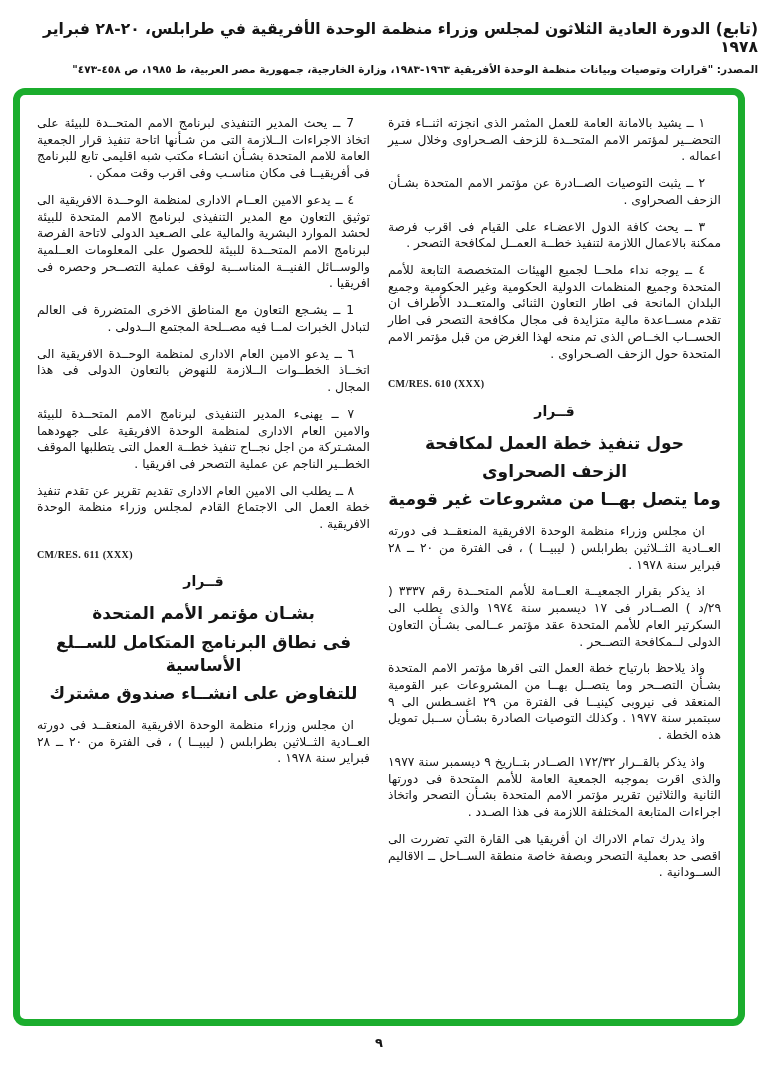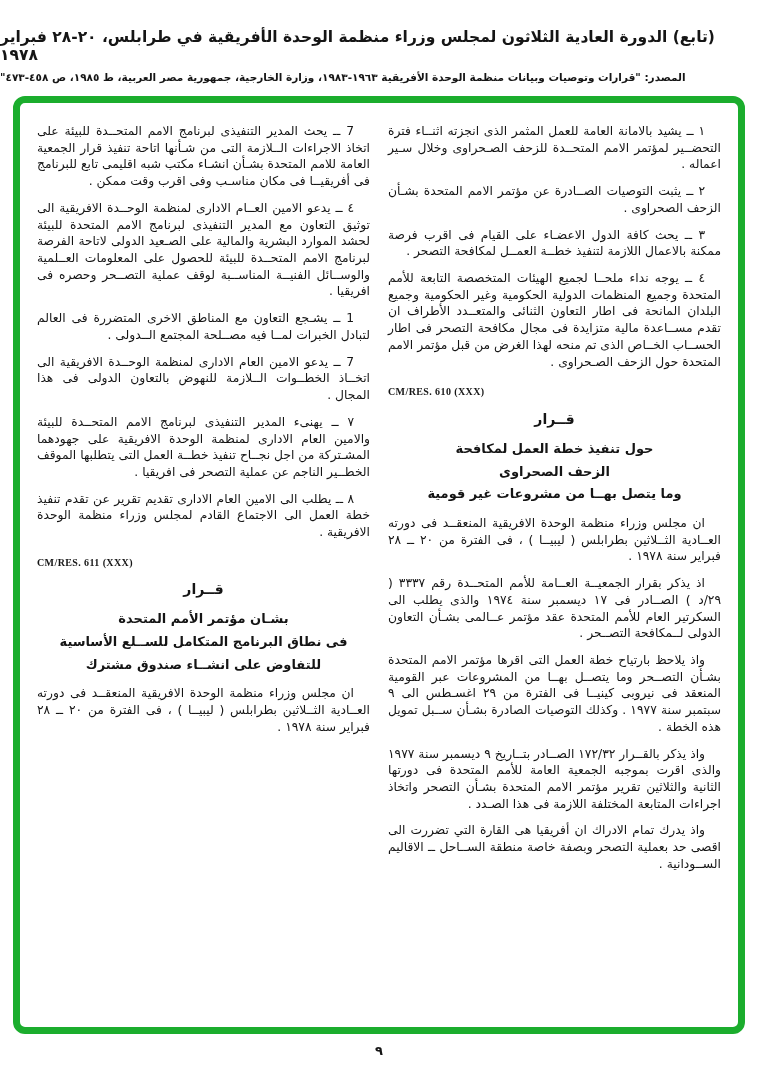--- a/index.html
+++ b/index.html
@@ -9,22 +9,22 @@
   }
   body {
     width: 758px;
     height: 1078px;
     overflow: hidden;
     font-family: "DejaVu Sans", sans-serif;
     color: #151515;
     position: relative;
   }
   .doc-header {
-    text-align: left;
-    padding-top: 28px;
+    text-align: right;
+    padding-top: 20px;
     direction: rtl;
   }
   .doc-title {
     font-size: 15.5px;
     font-weight: bold;
     letter-spacing: 0.2px;
   }
   .doc-source {
     font-size: 10.5px;
     font-weight: bold;
@@ -72,21 +72,21 @@
     text-align: center;
     font-weight: bold;
     font-size: 14px;
     margin: 2px 0 11px;
     text-indent: 0;
   }
   .res-sub-group { margin: 0 0 12px; }
   .res-sub {
     text-align: center;
     font-weight: bold;
-    font-size: 13px;
+    font-size: 17px;
     margin: 0 0 5px;
     text-indent: 0;
   }
   .page-number {
     text-align: center;
     font-weight: bold;
     font-size: 13px;
     margin-top: 9px;
     direction: rtl;
   }
@@ -121,21 +121,21 @@
       <div class="para">اذ يذكر بقرار الجمعيــة العــامة للأمم المتحــدة رقم ٣٣٣٧ ( ٢٩/د ) الصــادر فى ١٧ ديسمبر سنة ١٩٧٤ والذى يطلب الى السكرتير العام للأمم المتحدة عقد مؤتمر عــالمى بشـأن التعاون الدولى لــمكافحة التصــحر .</div>
       <div class="para">واذ يلاحظ بارتياح خطة العمل التى اقرها مؤتمر الامم المتحدة بشـأن التصــحر وما يتصــل بهــا من المشروعات عبر القومية المنعقد فى نيروبى كينيــا فى الفترة من ٢٩ اغسـطس الى ٩ سبتمبر سنة ١٩٧٧ . وكذلك التوصيات الصادرة بشـأن ســبل تمويل هذه الخطة .</div>
       <div class="para">واذ يذكر بالقــرار ١٧٢/٣٢ الصــادر بتــاريخ ٩ ديسمبر سنة ١٩٧٧ والذى اقرت بموجبه الجمعية العامة للأمم المتحدة فى دورتها الثانية والثلاثين تقرير مؤتمر الامم المتحدة بشـأن التصحر واتخاذ اجراءات المتابعة المختلفة اللازمة فى هذا الصـدد .</div>
       <div class="para">واذ يدرك تمام الادراك ان أفريقيا هى القارة التي تضررت الى اقصى حد بعملية التصحر وبصفة خاصة منطقة الســاحل ــ الاقاليم الســودانية .</div>
     </div>
 
     <div class="col">
       <div class="para">7 ــ يحث المدير التنفيذى لبرنامج الامم المتحــدة للبيئة على اتخاذ الاجراءات الــلازمة التى من شـأنها اتاحة تنفيذ قرار الجمعية العامة للامم المتحدة بشـأن انشـاء مكتب شبه اقليمى تابع للبرنامج فى أفريقيــا فى مكان مناسـب وفى اقرب وقت ممكن .</div>
       <div class="para">٤ ــ يدعو الامين العــام الادارى لمنظمة الوحــدة الافريقية الى توثيق التعاون مع المدير التنفيذى لبرنامج الامم المتحدة للبيئة لحشد الموارد البشرية والمالية على الصـعيد الدولى لاتاحة الفرصة لبرنامج الامم المتحــدة للبيئة للحصول على المعلومات العــلمية والوســائل الفنيــة المناســبة لوقف عملية التصــحر وحصره فى افريقيا .</div>
       <div class="para">1 ــ يشـجع التعاون مع المناطق الاخرى المتضررة فى العالم لتبادل الخبرات لمــا فيه مصــلحة المجتمع الــدولى .</div>
-      <div class="para">7 ــ يدعو الامين العام الادارى لمنظمة الوحــدة الافريقية الى اتخــاذ الخطــوات الــلازمة للنهوض بالتعاون الدولى فى هذا المجال .</div>
+      <div class="para">٦ ــ يدعو الامين العام الادارى لمنظمة الوحــدة الافريقية الى اتخــاذ الخطــوات الــلازمة للنهوض بالتعاون الدولى فى هذا المجال .</div>
       <div class="para">٧ ــ يهنىء المدير التنفيذى لبرنامج الامم المتحــدة للبيئة والامين العام الادارى لمنظمة الوحدة الافريقية على جهودهما المشـتركة من اجل نجــاح تنفيذ خطــة العمل التى يتطلبها الموقف الخطــير الناجم عن عملية التصحر فى افريقيا .</div>
       <div class="para">٨ ــ يطلب الى الامين العام الادارى تقديم تقرير عن تقدم تنفيذ خطة العمل الى الاجتماع القادم لمجلس وزراء منظمة الوحدة الافريقية .</div>
 
       <div class="cmres">CM/RES. 611 (XXX)</div>
 
       <div class="res-heading">قــرار</div>
       <div class="res-sub-group">
         <div class="res-sub">بشـان مؤتمر الأمم المتحدة</div>
         <div class="res-sub">فى نطاق البرنامج المتكامل للســلع الأساسية</div>
         <div class="res-sub">للتفاوض على انشــاء صندوق مشترك</div>

